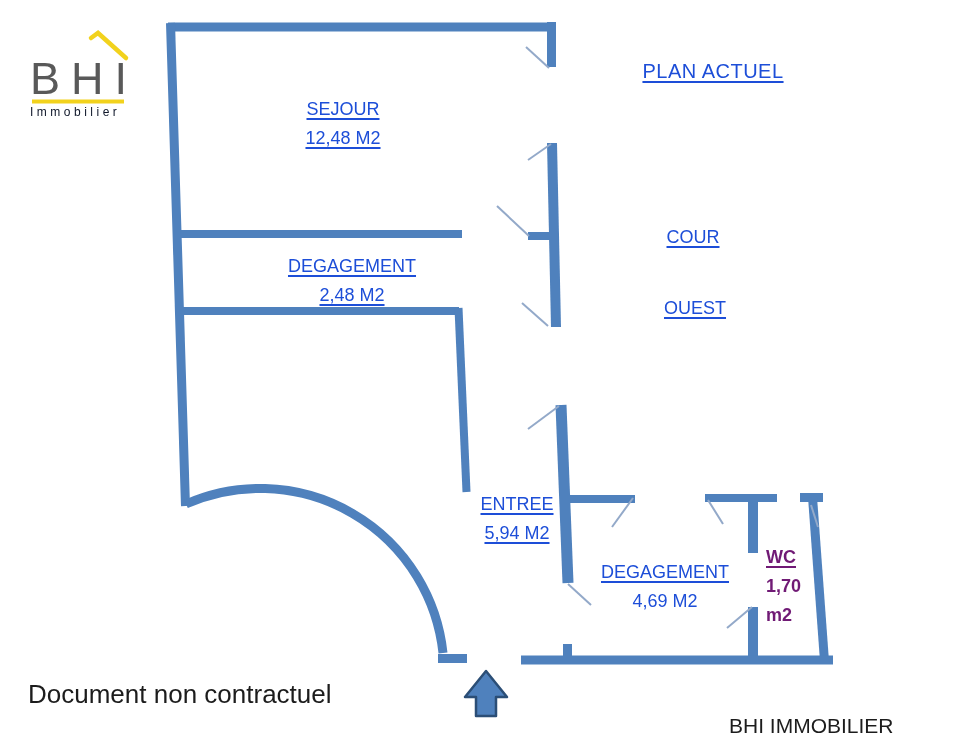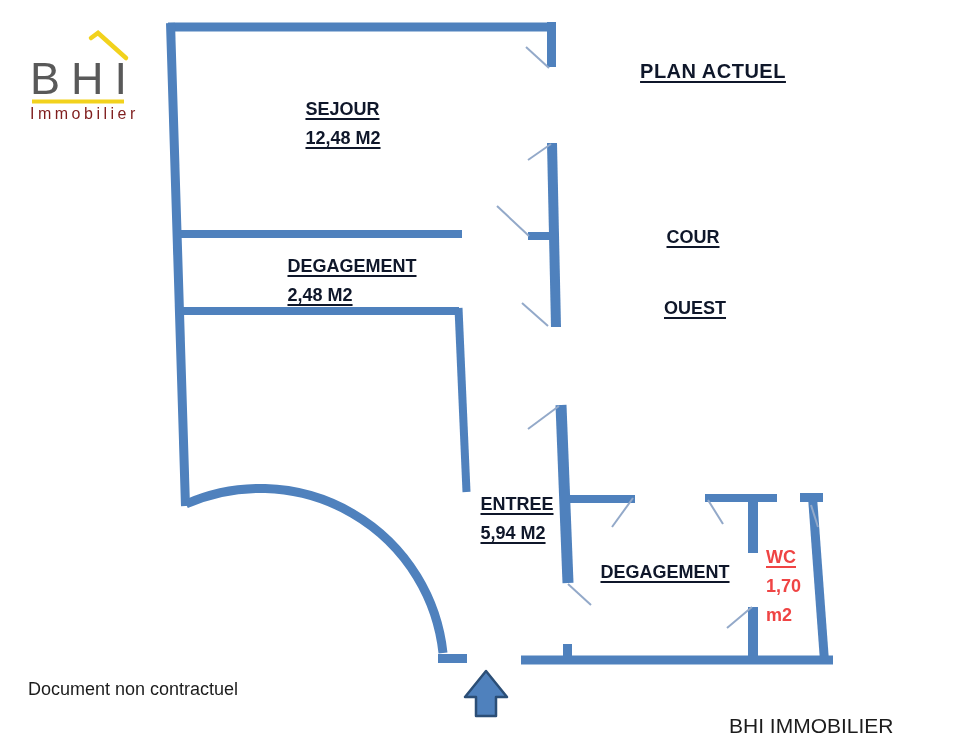--- a/index.html
+++ b/index.html
@@ -2,39 +2,39 @@
 <html><head>
 <meta charset="utf-8">
 <style>
   html,body{margin:0;padding:0;background:#ffffff;}
   .stage{
     position:relative;width:856px;height:735px;background:#ffffff;overflow:hidden;
     font-family:"Liberation Sans", sans-serif;color:#000;padding-left:44px;
   }
   .plan-svg{position:absolute;left:0;top:0;}
   .lbl{
-    position:absolute;transform:translateX(-50%);text-align:left;
-    font-weight:bold;font-size:18px;line-height:29px;white-space:nowrap;color:#0f172a;
+    position:absolute;transform:translateX(-50%);text-align:center;
+    font-weight:normal;font-size:18px;line-height:29px;white-space:nowrap;color:#1d4ed8;
   }
   .lbl-left{
     position:absolute;text-align:left;font-weight:bold;font-size:18px;
-    line-height:29px;white-space:nowrap;color:#ef4444;
+    line-height:29px;white-space:nowrap;color:#701a75;
   }
   .u{text-decoration:underline;text-decoration-thickness:2px;text-underline-offset:3px;}
   .plan-title{font-size:20px;letter-spacing:0.5px;}
   .footer-text{
-    position:absolute;font-size:18px;font-weight:normal;color:#1c1c1c;white-space:nowrap;
+    position:absolute;font-size:26px;font-weight:normal;color:#1c1c1c;white-space:nowrap;
   }
   .logo-text{
     position:absolute;left:30px;top:56px;font-size:45px;font-weight:400;
     color:#595959;letter-spacing:11px;line-height:1;
   }
   .logo-subtext{
-    position:absolute;left:30px;top:106px;font-size:16px;font-weight:400;
-    color:#7f1d1d;letter-spacing:3.5px;line-height:1;
+    position:absolute;left:30px;top:106px;font-size:12px;font-weight:400;
+    color:#0f172a;letter-spacing:3.5px;line-height:1;
   }
 </style>
 </head>
 <body>
 
 <div class="stage">
 
   <svg class="plan-svg" width="980" height="735" viewBox="0 0 980 735">
 
     <g stroke="#4f81bd" fill="none">
@@ -96,20 +96,21 @@
   </div>
 
 
   <div class="lbl" style="left:517px;top:490px;">
     <div><span class="u">ENTREE</span></div>
     <div><span class="u">5,94 M2</span></div>
   </div>
 
   <div class="lbl" style="left:665px;top:558px;">
     <div><span class="u">DEGAGEMENT</span></div>
+    <div><span>4,69 M2</span></div>
   </div>
 
   <div class="lbl-left" style="left:766px;top:543px;">
     <div><span class="u">WC</span></div>
     <div><span>1,70</span></div>
     <div><span>m2</span></div>
   </div>
 
   <div class="lbl" style="left:693px;top:223px;">
     <span class="u">COUR</span>

